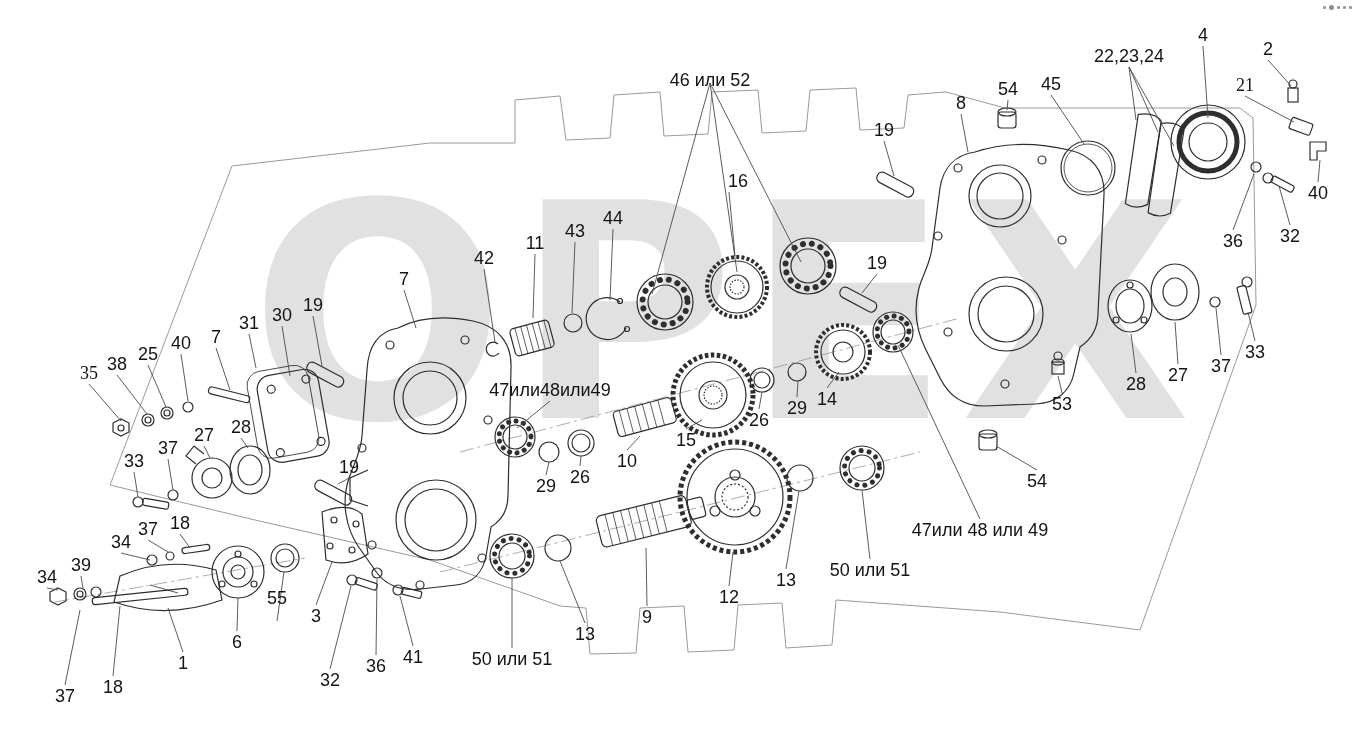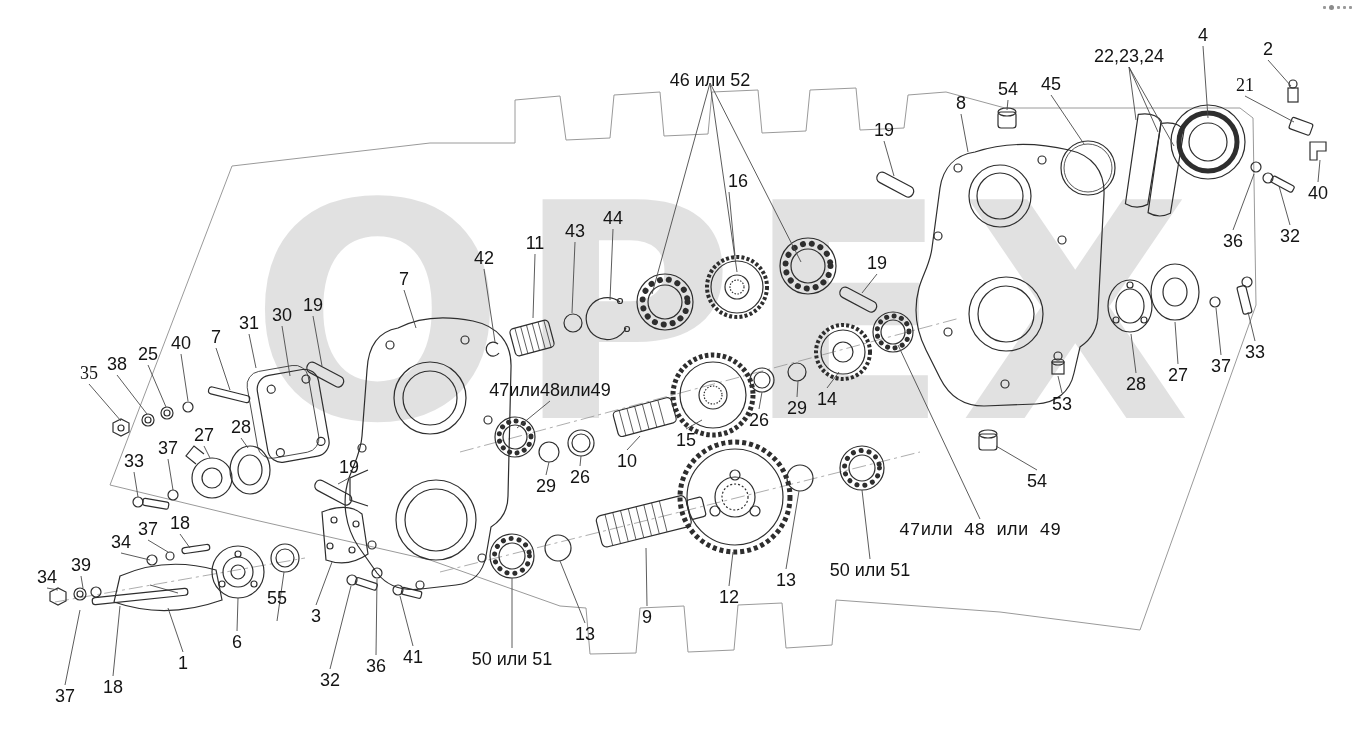--- a/index.html
+++ b/index.html
@@ -481,21 +481,21 @@
       <div class="callout" style="left: 1062px; top: 404px;">53</div>
       <div class="callout" style="left: 204px; top: 435px;">27</div>
       <div class="callout" style="left: 241px; top: 427px;">28</div>
       <div class="callout" style="left: 168px; top: 448px;">37</div>
       <div class="callout" style="left: 134px; top: 461px;">33</div>
       <div class="callout" style="left: 349px; top: 467px;">19</div>
       <div class="callout" style="left: 546px; top: 486px;">29</div>
       <div class="callout" style="left: 580px; top: 477px;">26</div>
       <div class="callout" style="left: 627px; top: 461px;">10</div>
       <div class="callout" style="left: 1037px; top: 481px;">54</div>
-      <div class="callout" style="left: 980px; top: 530px; font-family: Liberation Mono, monospace;">47или 48 или 49</div>
+      <div class="callout" style="left: 980px; top: 530px;">47или 48 или 49</div>
       <div class="callout" style="left: 870px; top: 570px;">50 или 51</div>
       <div class="callout" style="left: 786px; top: 580px;">13</div>
       <div class="callout" style="left: 729px; top: 597px; text-align: right;">12</div>
       <div class="callout" style="left: 121px; top: 542px;">34</div>
       <div class="callout" style="left: 148px; top: 529px;">37</div>
       <div class="callout" style="left: 180px; top: 523px;">18</div>
       <div class="callout" style="left: 81px; top: 565px;">39</div>
       <div class="callout" style="left: 47px; top: 577px;">34</div>
       <div class="callout" style="left: 183px; top: 663px;">1</div>
       <div class="callout" style="left: 237px; top: 642px;">6</div>

